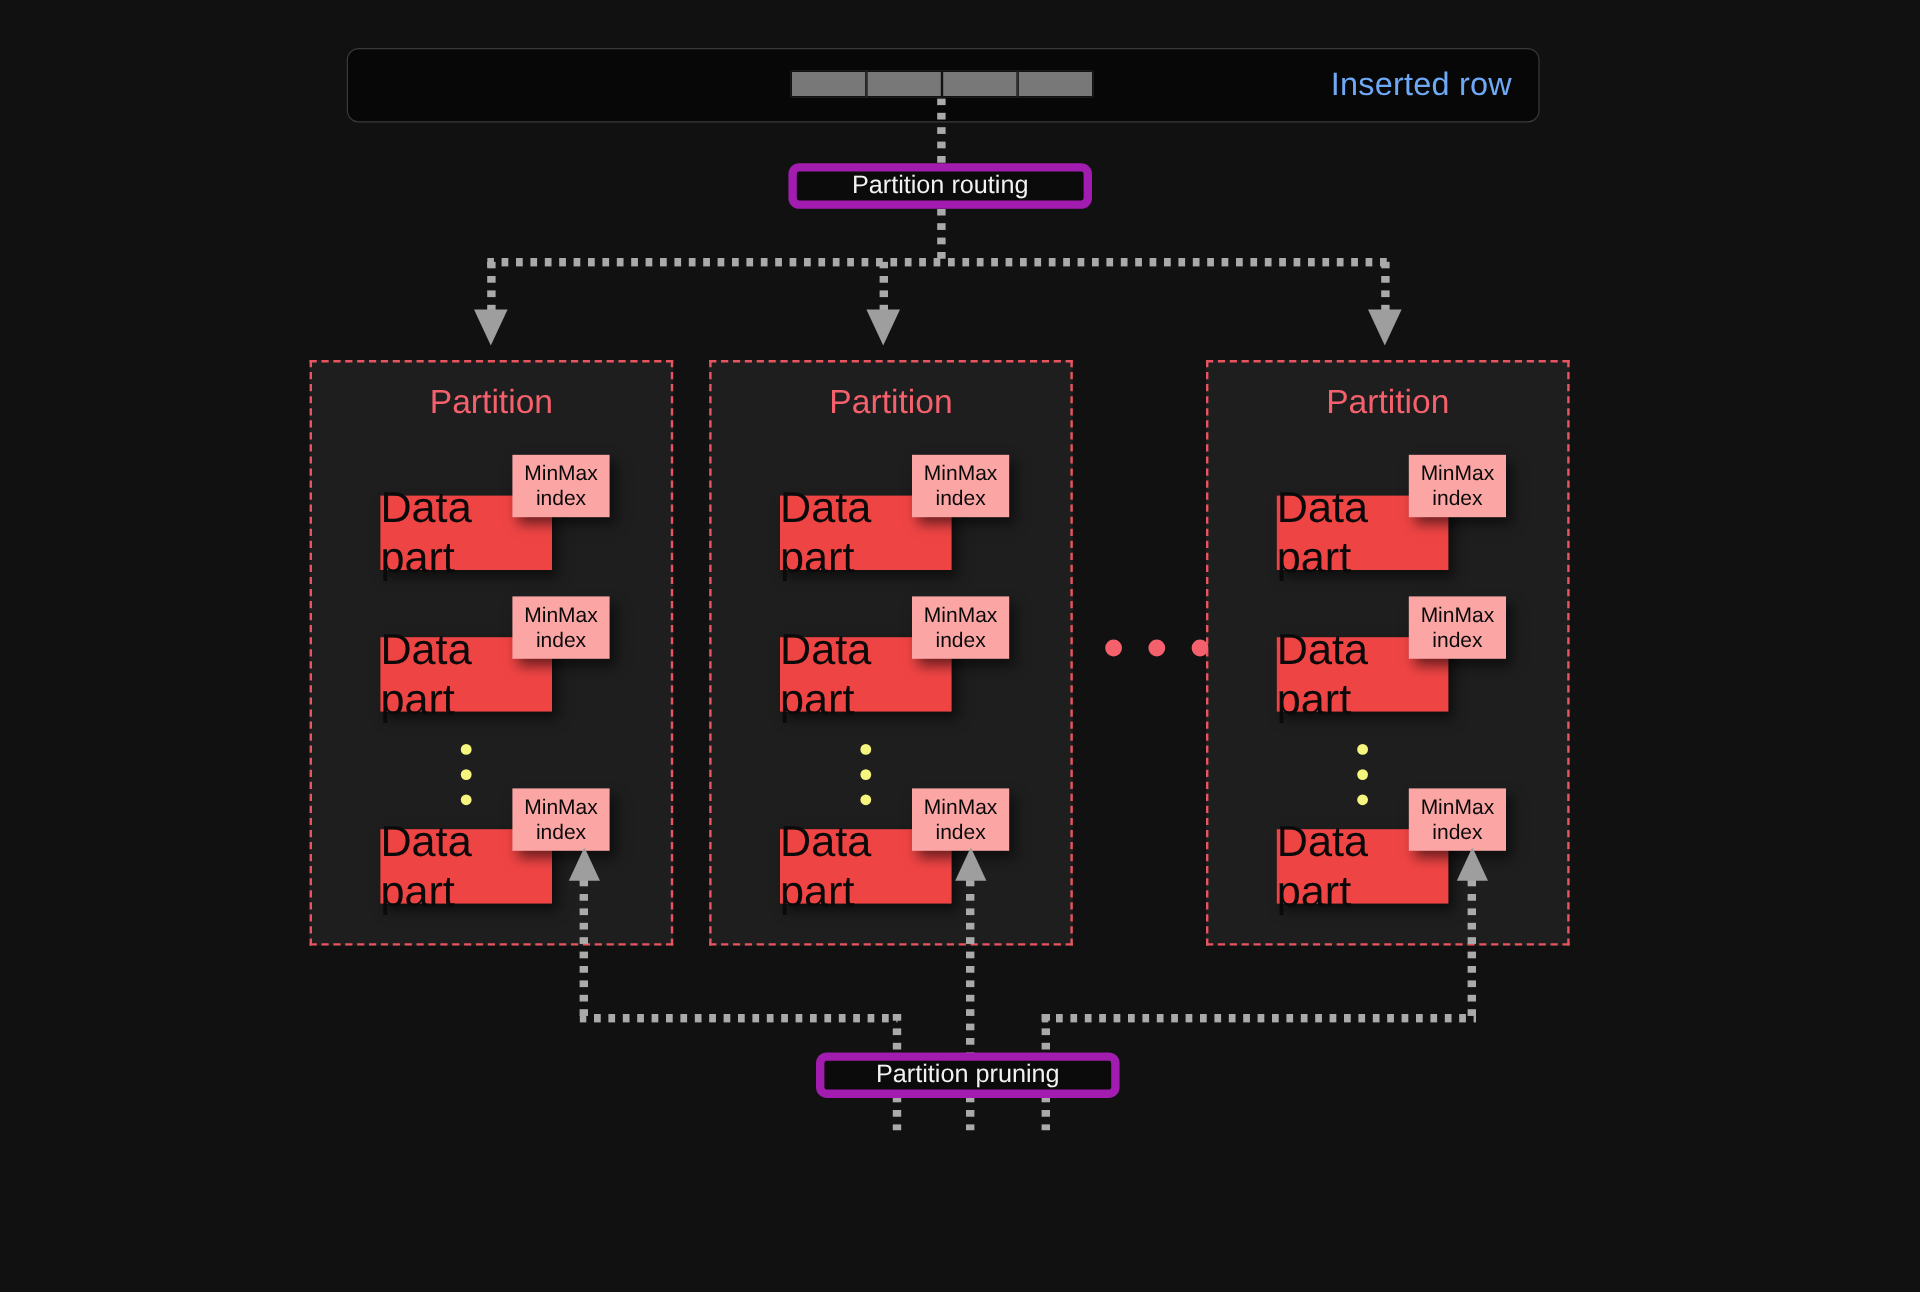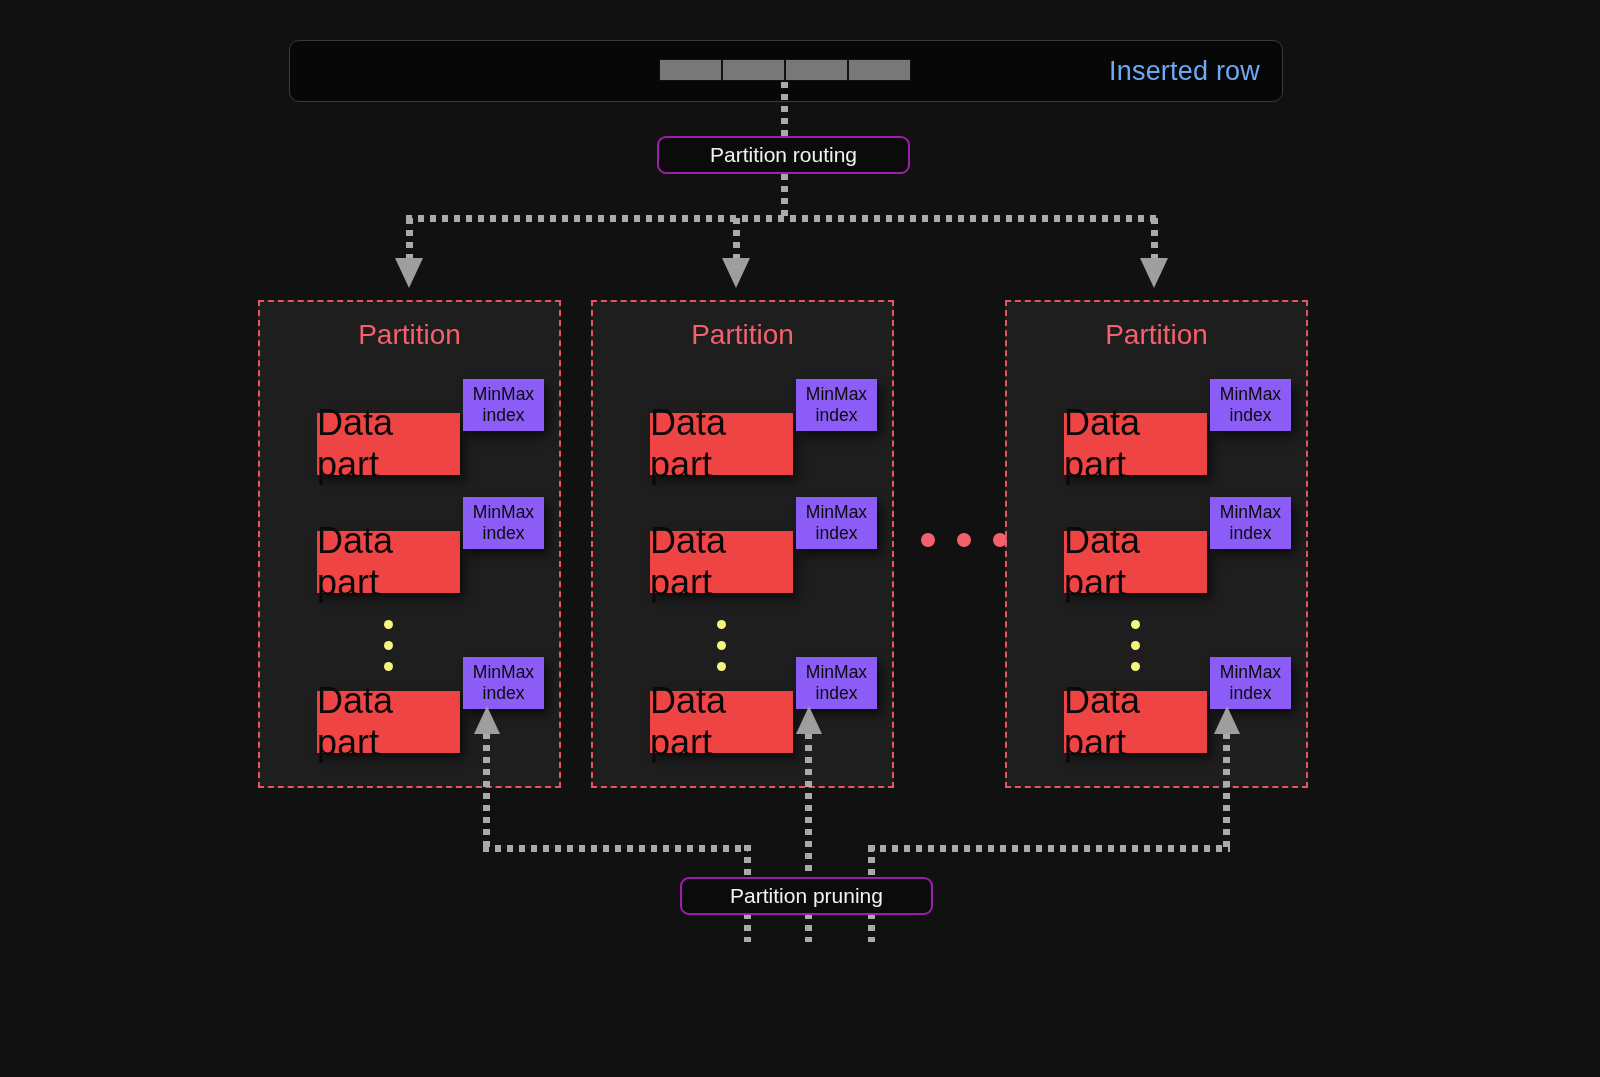--- a/index.html
+++ b/index.html
@@ -65,21 +65,21 @@
     color: #ffffff;
     white-space: pre;
     letter-spacing: 0px;
   }
   #query-text .kw { color: #ff6b6b; }
 
   
   .pill {
     position: absolute;
     background: #0b0b0b;
-    border: 2px solid #a21caf;
+    border: 7px solid #a21caf;
     border-radius: 9px;
     color: #f2f2f2;
     font-size: 21px;
     display: flex;
     align-items: center;
     justify-content: center;
     box-sizing: border-box;
     z-index: 6;
   }
   #partition-routing-pill { left: 657px; top: 136px; width: 253px; height: 38px; }
@@ -159,32 +159,31 @@
     justify-content: center;
     box-shadow: 5px 6px 10px rgba(0,0,0,0.55);
     z-index: 4;
   }
   .minmax {
     position: absolute;
     left: 110px;
     top: 0;
     width: 81px;
     height: 52px;
-    background: #8b5cf6;
+    background: #fca5a5;
     color: #0a0a0a;
     font-size: 17.5px;
     line-height: 1.18;
     text-align: center;
     display: flex;
     flex-direction: column;
     align-items: center;
     justify-content: center;
     box-shadow: 5px 6px 10px rgba(0,0,0,0.55);
     z-index: 5;
-    margin-left: 36px;
   }
 
   
   .v-ellipsis {
     position: absolute;
     display: flex;
     flex-direction: column;
     gap: 12px;
     z-index: 4;
   }

